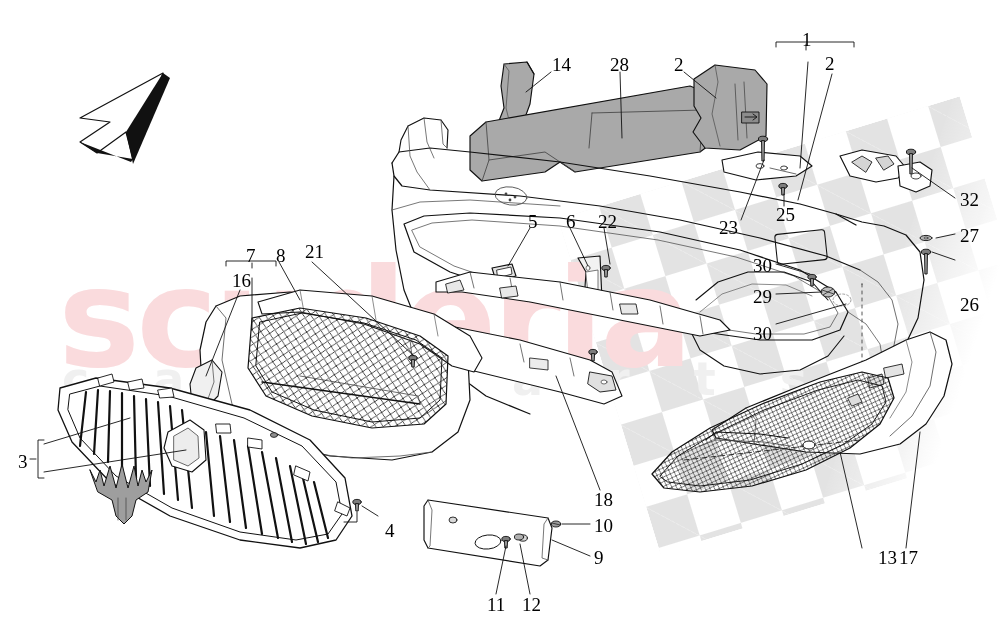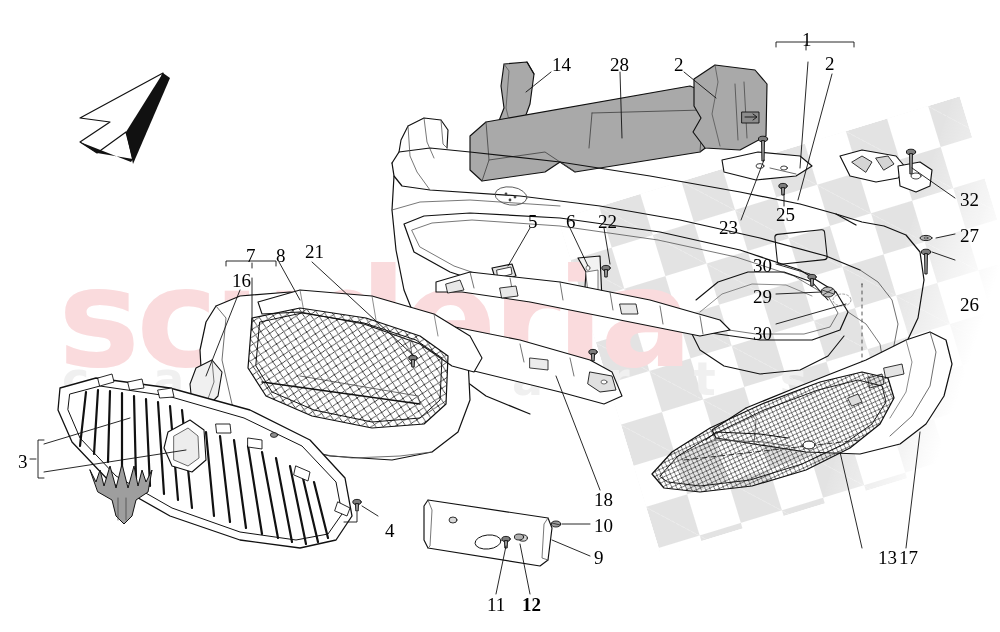--- a/index.html
+++ b/index.html
@@ -389,21 +389,21 @@
   <div class="lbl" style="left:825px;top:54px;">2</div>
   <div class="lbl" style="left:18px;top:452px;">3</div>
   <div class="lbl" style="left:385px;top:521px;">4</div>
   <div class="lbl" style="left:528px;top:212px;">5</div>
   <div class="lbl" style="left:566px;top:212px;">6</div>
   <div class="lbl" style="left:246px;top:246px;">7</div>
   <div class="lbl" style="left:276px;top:246px;">8</div>
   <div class="lbl" style="left:594px;top:548px;">9</div>
   <div class="lbl" style="left:594px;top:516px;">10</div>
   <div class="lbl" style="left:487px;top:595px;">11</div>
-  <div class="lbl" style="left:522px;top:595px;font-weight:bold;">12</div>
+  <div class="lbl" style="left:522px;top:595px;">12</div>
   <div class="lbl" style="left:855px;top:548px;margin-left:23px;">13</div>
   <div class="lbl" style="left:552px;top:55px;">14</div>
   <div class="lbl" style="left:674px;top:55px;">2</div>
   <div class="lbl" style="left:232px;top:271px;">16</div>
   <div class="lbl" style="left:899px;top:548px;">17</div>
   <div class="lbl" style="left:594px;top:490px;">18</div>
   <div class="lbl" style="left:753px;top:256px;">30</div>
   <div class="lbl" style="left:305px;top:242px;">21</div>
   <div class="lbl" style="left:598px;top:212px;">22</div>
   <div class="lbl" style="left:719px;top:218px;">23</div>

